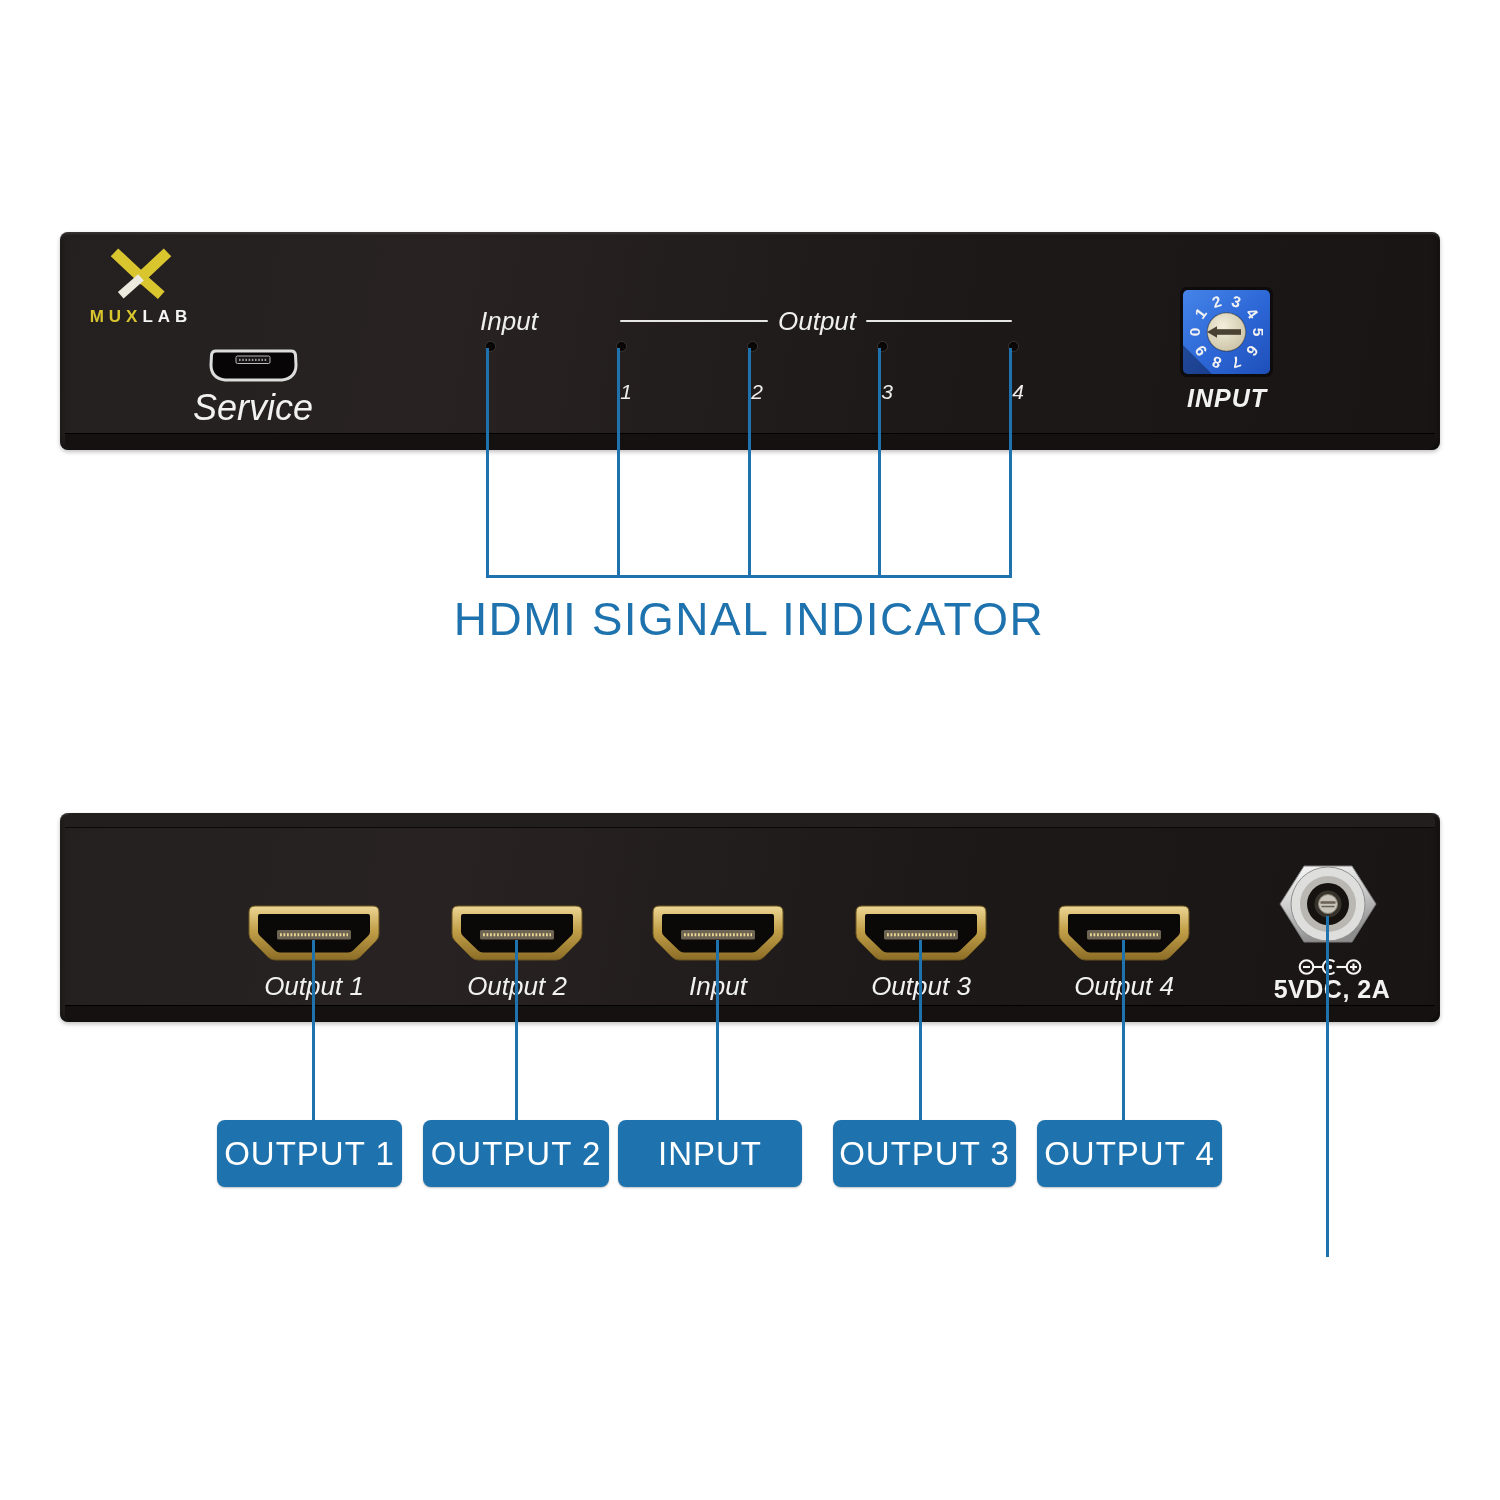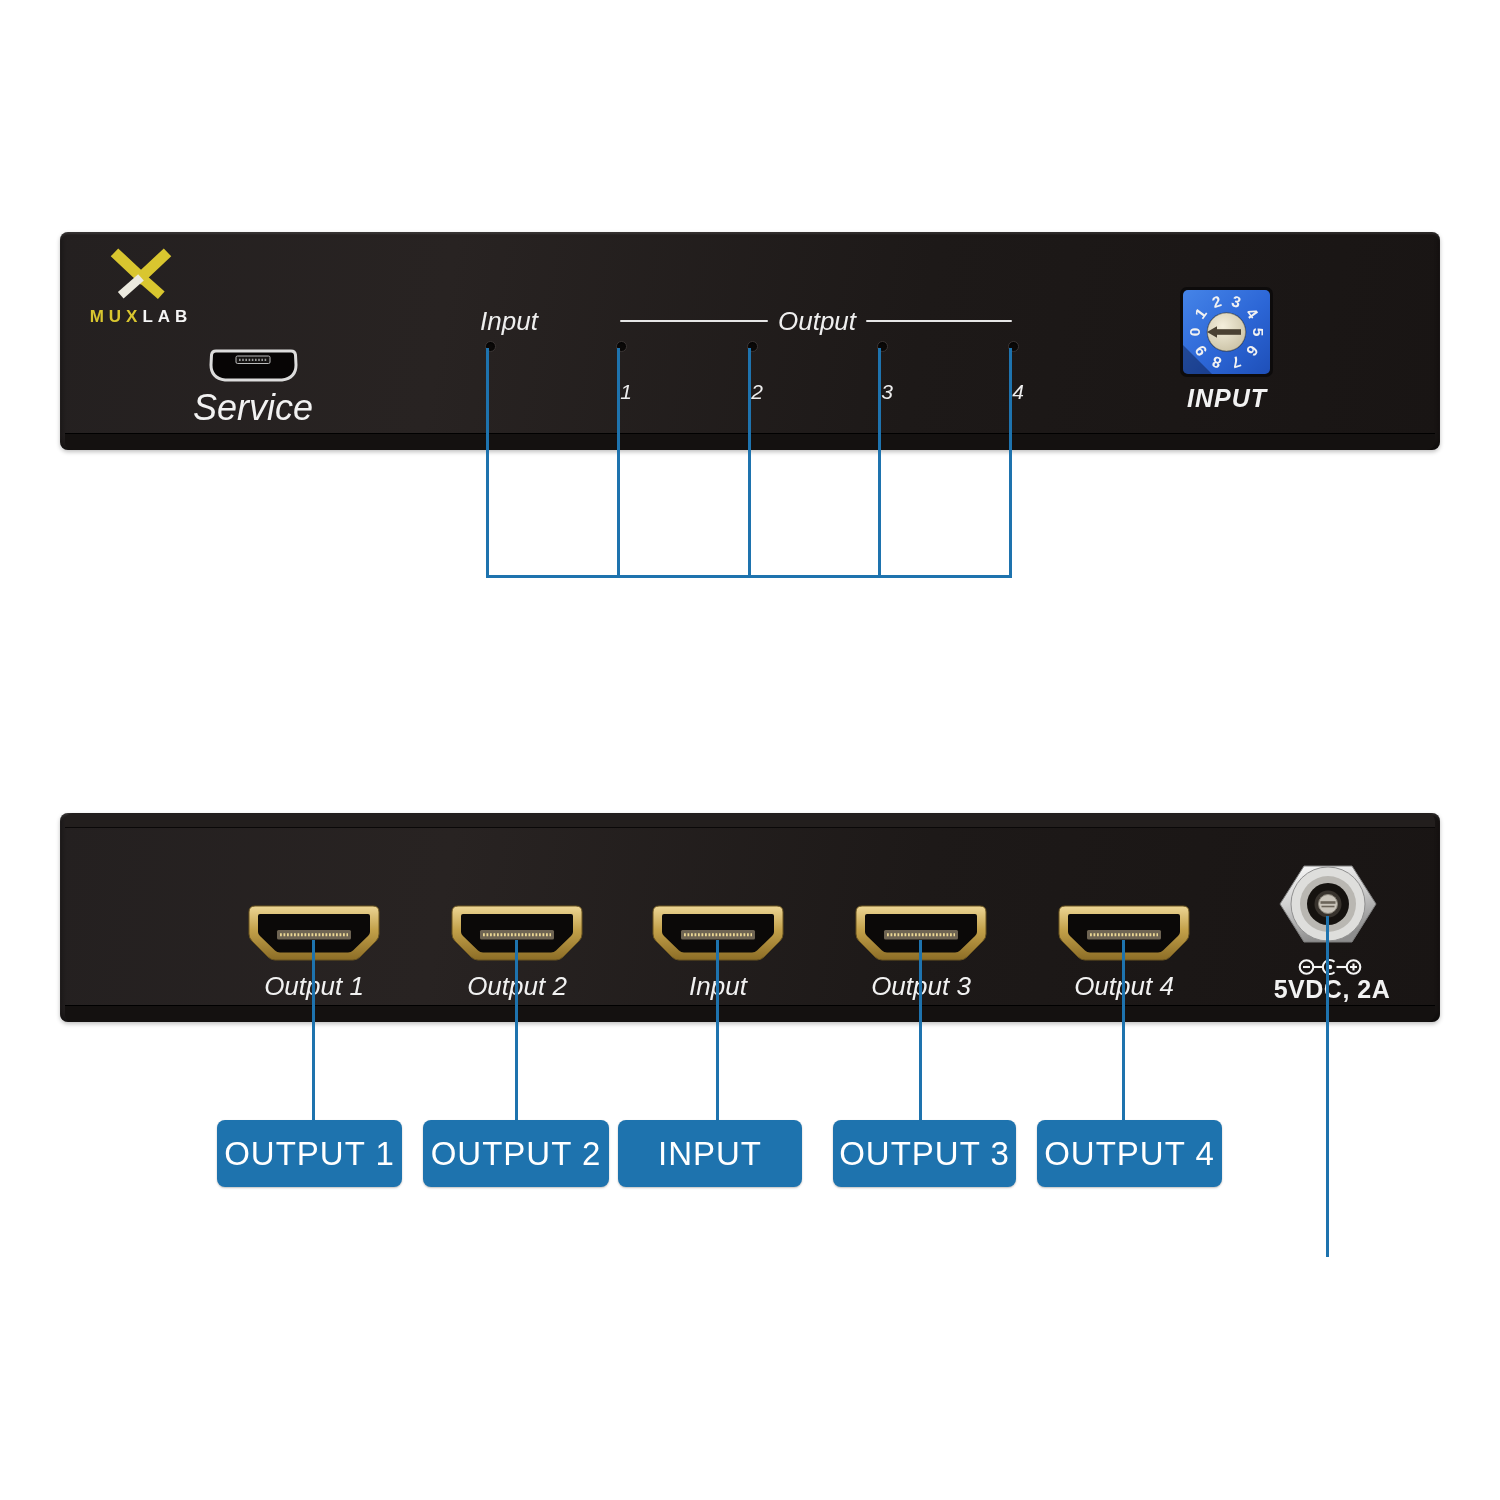--- a/index.html
+++ b/index.html
@@ -180,20 +180,21 @@
 
     <div class="lip"></div>
   </section>
 
   <div class="cline vline" style="left:486px;top:348px;height:230px;"></div>
   <div class="cline vline" style="left:617px;top:348px;height:230px;"></div>
   <div class="cline vline" style="left:748px;top:348px;height:230px;"></div>
   <div class="cline vline" style="left:878px;top:348px;height:230px;"></div>
   <div class="cline vline" style="left:1009px;top:348px;height:230px;"></div>
   <div class="cline hline" style="left:486px;top:575px;width:526px;"></div>
+  <div class="big-callout-text" style="left:299px;top:592px;width:900px;">HDMI SIGNAL INDICATOR</div>
 
   <section class="device back">
     <div class="toplip"></div>
 
     <div class="port" style="left:188px;">
       <svg width="132" height="58" viewBox="0 0 132 58">
           <use href="#hdmiport"></use>
         </svg>
     </div>
     <div class="port" style="left:391px;">

